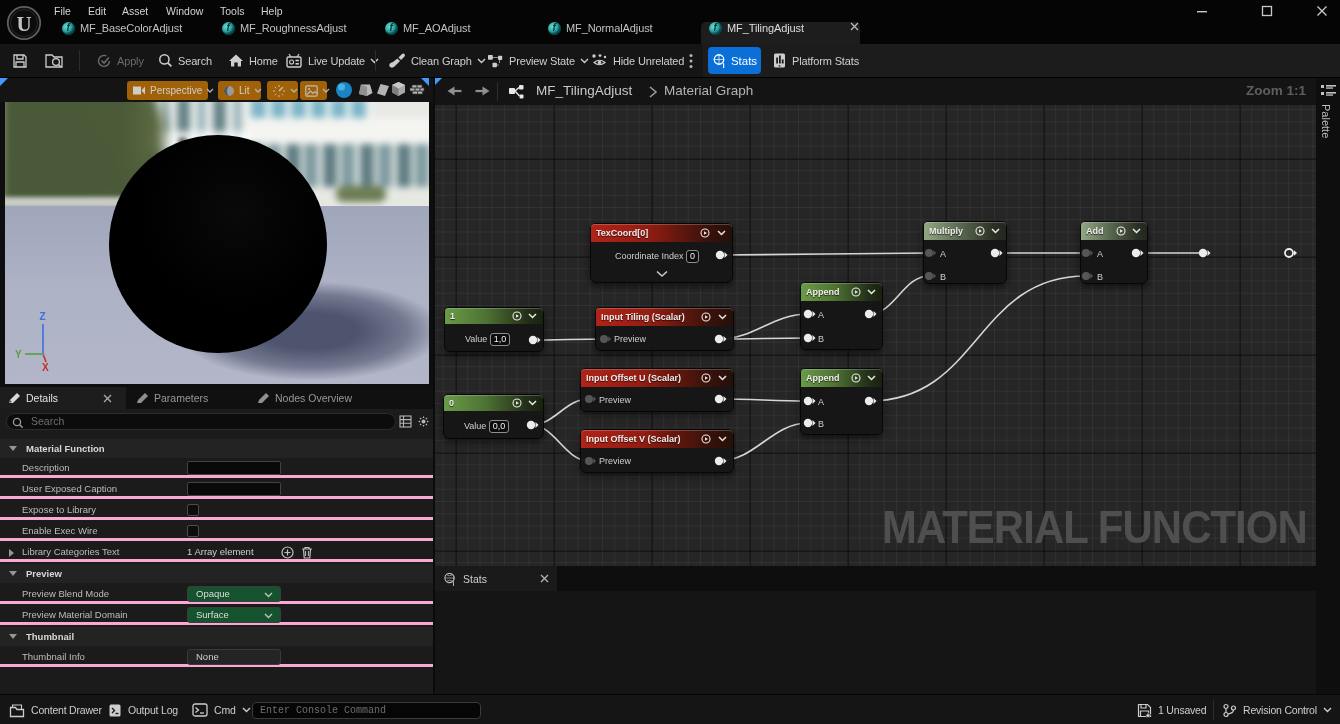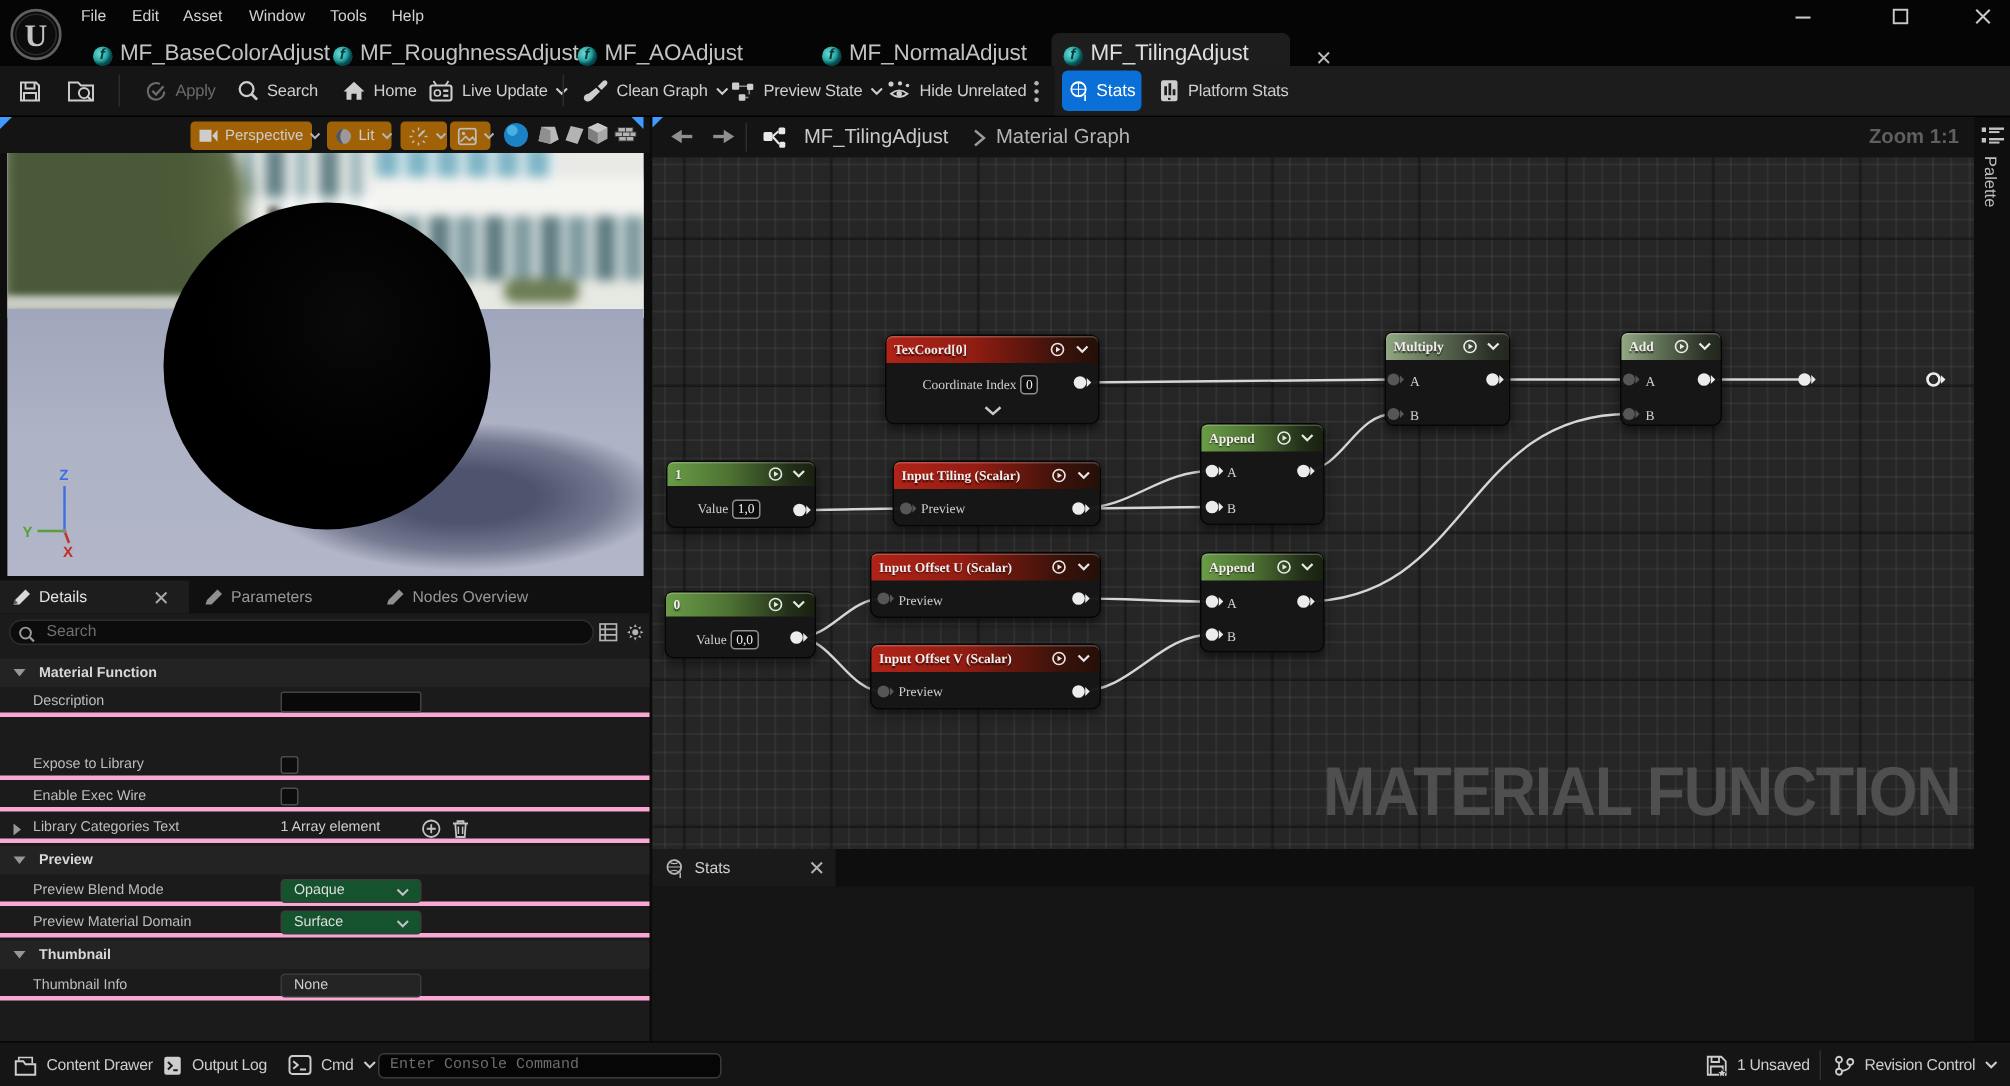--- a/index.html
+++ b/index.html
@@ -8,21 +8,21 @@
 #app { position:absolute; left:0; top:0; width:1340px; height:724px; }
 .abs { position:absolute; }
 
 
 #titlebar { position:absolute; left:0; top:0; width:1340px; height:22px; background:#050505; }
 .menu { position:absolute; top:0; height:22px; line-height:22px; font-size:10.5px; color:#d2d2d2; }
 .winbtn { position:absolute; top:0; height:22px; color:#c8c8c8; }
 
 
 #tabsrow { position:absolute; left:0; top:22px; width:1340px; height:22px; background:#050505; }
-.tab { position:absolute; top:0; height:22px; display:flex; align-items:flex-end; font-size:15px; color:#c2c2c2; white-space:nowrap; letter-spacing:-0.1px; }
+.tab { position:absolute; top:0; height:22px; display:flex; align-items:flex-start; font-size:11px; color:#c2c2c2; white-space:nowrap; letter-spacing:-0.1px; }
 .tab.active { background:#1d1d1d; border-radius:5px 5px 0 0; color:#dedede; }
 .mficon { width:13px; height:13px; border-radius:50%; position:relative; flex:0 0 13px;
   background:radial-gradient(circle at 35% 35%, #6fd8d2, #149a96 55%, #0a5a58);
   box-shadow:inset -2px -2px 2px rgba(0,0,20,.5); }
 .mficon:after { content:"f"; position:absolute; left:4.5px; top:0px; font-size:10px; font-style:italic; font-weight:bold; color:#063a3c; }
 
 
 #toolbar { position:absolute; left:0; top:44px; width:1340px; height:34px; background:#151515; border-bottom:1px solid #000; }
 #toolbar .seg2 { position:absolute; left:703px; top:0; width:637px; height:33px; background:#1c1c1c; }
 .tbtn { position:absolute; top:0; height:33px; display:flex; align-items:center; gap:5px; font-size:11px; color:#cfcfcf; white-space:nowrap; letter-spacing:-0.15px; }
@@ -69,21 +69,21 @@
   background-size:98px 98px, 98px 98px, 12.25px 12.25px, 12.25px 12.25px;
   background-position:20px 53px, 20px 53px, 20px 53px, 20px 53px; }
 #wm { position:absolute; right:9px; top:395px; font-size:46px; font-weight:bold; color:#4f4f4f; letter-spacing:-1px;
   transform:scaleX(.91); transform-origin:right; white-space:nowrap; }
 #statspanel { position:absolute; left:0; top:488px; width:881px; height:128px; background:#151515; }
 #statstabrow { position:absolute; left:0; top:0; width:881px; height:25px; background:#0e0e0e; }
 #statstab { position:absolute; left:0; top:0; width:122px; height:25px; background:#1a1a1a; display:flex; align-items:center;
   font-size:10.5px; color:#cfcfcf; }
 
 .node { position:absolute; background:rgba(22,22,22,.97); border-radius:6px; box-shadow:0 3px 7px rgba(0,0,0,.55);
-  border:1px solid #060606; z-index:2;font-family:Liberation Serif, serif; }
+  border:1px solid #060606; z-index:2; }
 .nhead { height:18px; border-radius:4px 4px 0 0; display:flex; align-items:center; padding:0 5px;
   font-size:9px; font-weight:bold; color:#f2ecec; text-shadow:0 1px 1px rgba(0,0,0,.7);
   box-shadow:inset 0 1px 0 rgba(255,255,255,.22); }
 .nt { flex:1; white-space:nowrap; }
 .red { background:linear-gradient(90deg,#b02318 0%, #921d12 40%, #3a120a 82%, #241008 100%); }
 .green { background:linear-gradient(90deg,#699c47 0%, #4e7233 42%, #24311a 82%, #19200f 100%); }
 .sage { background:linear-gradient(90deg,#91a883 0%, #5e6e55 40%, #2b3026 85%, #23271f 100%); }
 .tan { background:linear-gradient(90deg,#c9ac88 0%, #8a7660 32%, #3a332b 62%, #2a2722 100%); }
 .nrow { position:relative; font-size:9px; color:#cfcfcf; }
 .vbox { display:inline-block; border:1px solid #8f8f8f; border-radius:3px; background:#0c0c0c; color:#efefef;
@@ -370,20 +370,24 @@
       </svg>
   <svg class="abs" style="left:417px;top:28px;" width="13" height="13" viewBox="0 0 13 13">
         <g fill="#b5b5b5">
           <circle cx="6.5" cy="6.5" r="2"></circle>
           <path d="M6.5 1 l1 2 h-2 z M6.5 12 l1-2 h-2 z M1 6.5 l2-1 v2 z M12 6.5 l-2-1 v2 z M2.6 2.6 l2.1 0.7 l-1.4 1.4 z M10.4 2.6 l-0.7 2.1 l-1.4-1.4 z M10.4 10.4 l-2.1-0.7 l1.4-1.4 z M2.6 10.4 l0.7-2.1 l1.4 1.4 z"></path>
         </g>
       </svg>
   <div class="dcat" style="top:52px;">Material Function</div>
   <div class="drow" style="top:71px;">
         <div class="dlab">Description</div>
+        <div class="dfield"></div>
+      </div>
+  <div class="drow" style="top:92px;">
+        <div class="dlab">User Exposed Caption</div>
         <div class="dfield"></div>
       </div>
   <div class="drow" style="top:113px;">
         <div class="dlab">Expose to Library</div>
         <div class="dcheck"></div>
       </div>
   <div class="drow" style="top:134px;">
         <div class="dlab">Enable Exec Wire</div>
         <div class="dcheck"></div>
       </div>

